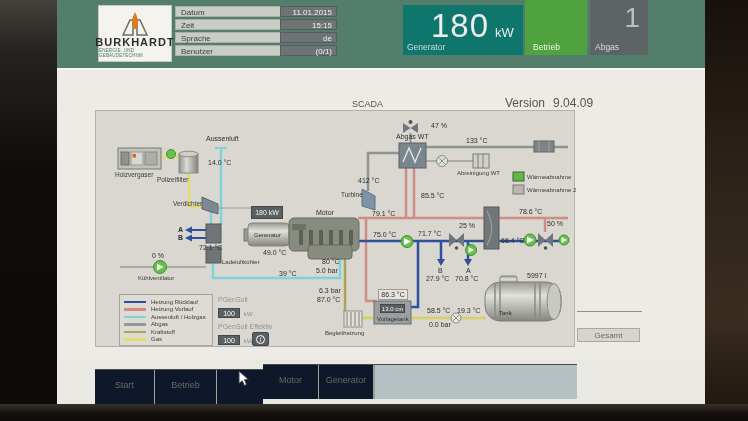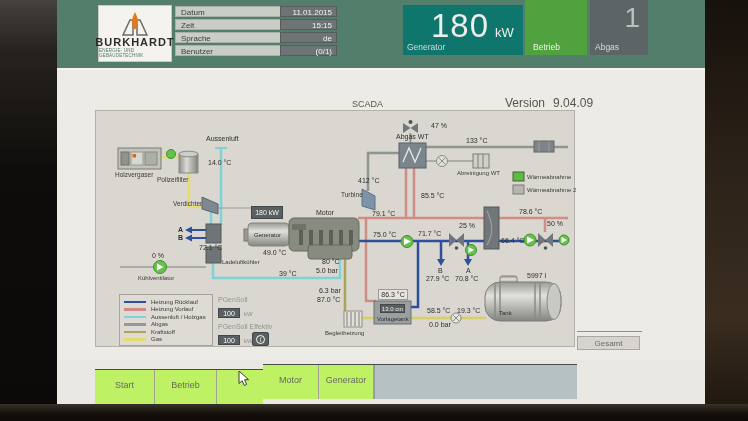--- a/index.html
+++ b/index.html
@@ -61,28 +61,28 @@
   .leg-label { font-size:6px; color:#3a3a36; white-space:nowrap; }
 
   
   .sp-label { position:absolute; font-size:7px; color:#90968f; white-space:nowrap; }
   .sp-box { position:absolute; width:22px; height:10px; background:#5a6062; color:#fff; font-size:7px; text-align:center; line-height:10px; border:1px solid #42484a; }
   .sp-unit { position:absolute; font-size:6px; color:#8a8f89; }
   .info-btn { position:absolute; left:156px; top:221px; width:17px; height:14px; background:#5a6062; border:1px solid #42484a; border-radius:2px; color:#fff; display:flex; align-items:center; justify-content:center; }
   .info-btn span { width:9px; height:9px; border:1px solid #fff; border-radius:50%; font-size:6.5px; line-height:8px; text-align:center; font-style:italic; }
 
   
-  .gesamt-wrap { position:absolute; left:520px; top:311px; width:65px; border-top:1px solid #8f8d86; padding-top:4px;margin-top:20px; }
+  .gesamt-wrap { position:absolute; left:520px; top:311px; width:65px; border-top:1px solid #8f8d86; padding-top:16px; }
   .gesamt-btn { width:63px; height:14px; background:#d6d4cd; border:1px solid #a9a7a0; font-size:8px; color:#6b6b66; text-align:center; line-height:13px; }
 
   
   .nav { position:absolute; left:0; top:360px; width:648px; height:44px; background:#e9e8e2; }
   .nav-group-left { position:absolute; left:38px; top:9px; width:168px; height:35px; border-top:1.5px solid #4a4a46; display:flex; }
   .nav-group-right { position:absolute; left:206px; top:4px; width:314px; height:35px; border-top:1.5px solid #4a4a46; display:flex; }
-  .nav-tab { height:100%; font-size:9px; color:#686862; text-align:center; padding-top:10px; border-right:1px solid #a3a19a; background:#bef264; cursor:default; }
+  .nav-tab { height:100%; font-size:9px; color:#686862; text-align:center; padding-top:10px; border-right:1px solid #a3a19a; background:#0f172a; cursor:default; }
   .nav-filler { flex:1; background:#b5c1c3; border-left:1px solid #8f9b9d; }
 
   .cursor { position:absolute; left:181px; top:371px; }
 </style>
 </head>
 <body>
 
 <div class="bezel-left"></div>
 <div class="bezel-right"></div>
 <div class="bezel-bottom"></div>

